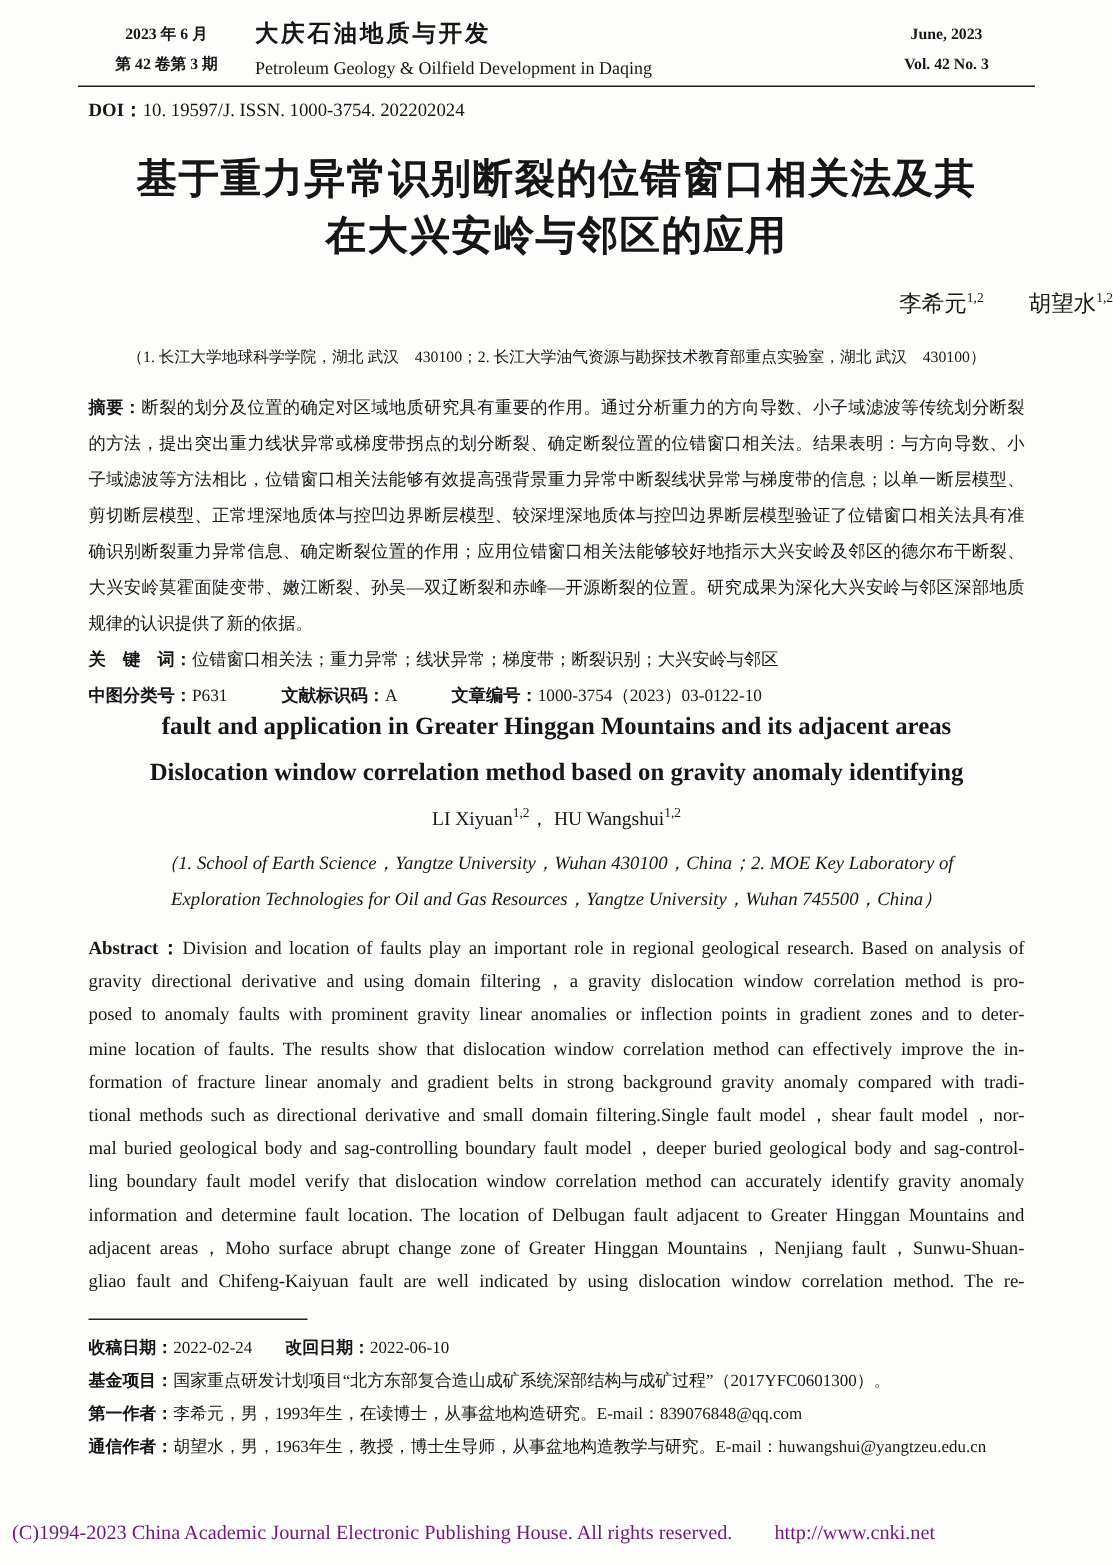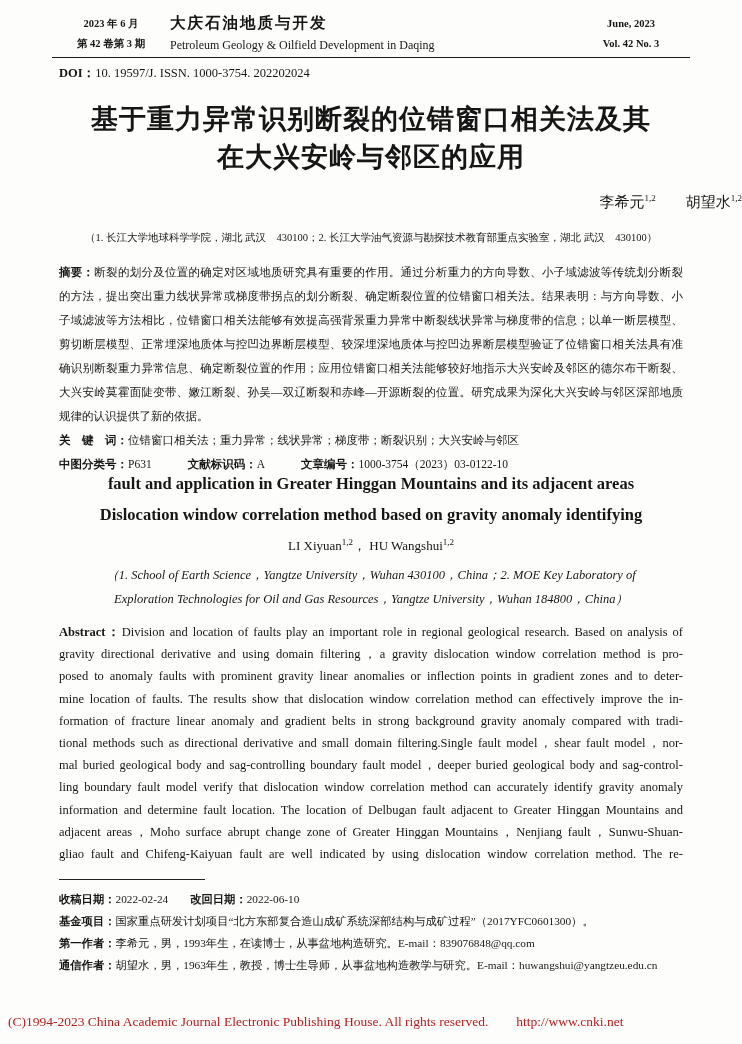--- a/index.html
+++ b/index.html
@@ -39,21 +39,21 @@
   .authors-en { position:absolute; top:537px; left:0; right:0; text-align:center; font-size:13px; }
   .affil-en { position:absolute; top:563px; left:30px; right:30px; text-align:center;
     font-style:italic; font-size:12.5px; line-height:24px; }
   
   .abstract-en { position:absolute; top:621px; left:59px; width:624px; font-size:12.5px; line-height:22.2px; }
   
   .foot-rule { position:absolute; top:879px; left:59px; width:146px; border-top:1.4px solid #222; }
   .footnotes { position:absolute; top:888px; left:59px; width:624px; font-size:11.3px; line-height:22px; }
   .fn-gap { display:inline-block; width:22px; }
   
-  .page-footer { position:absolute; top:1014px; left:8px; right:8px; font-size:13.5px; color:#b91c1c; }
+  .page-footer { position:absolute; top:1014px; left:8px; right:8px; font-size:13.5px; color:#701a75; }
   .page-footer .url { margin-left:28px; }
   b { font-weight:bold; }
 </style>
 </head>
 <body>
 
 <div class="page">
 
   <header class="journal-header">
     <div class="hcol">
@@ -112,21 +112,21 @@
     <div>fault and application in Greater Hinggan Mountains and its adjacent areas</div>
     <div>Dislocation window correlation method based on gravity anomaly identifying</div>
   </h2>
 
   <div class="authors-en">
     <span><span>LI Xiyuan</span><sup>1,2</sup></span><span>，</span> <span><span>HU Wangshui</span><sup>1,2</sup></span>
   </div>
 
   <div class="affil-en">
     <div>（1. School of Earth Science，Yangtze University，Wuhan 430100，China；2. MOE Key Laboratory of</div>
-    <div>Exploration Technologies for Oil and Gas Resources，Yangtze University，Wuhan 184800，China）</div>
+    <div>Exploration Technologies for Oil and Gas Resources，Yangtze University，Wuhan 745500，China）</div>
   </div>
 
   <section class="abstract-en">
     <div class="jline">
       <b>Abstract：</b><span>Division and location of faults play an important role in regional geological research. Based on analysis of</span>
     </div>
     <div class="lines rest-en">
         <div>gravity directional derivative and using domain filtering，a gravity dislocation window correlation method is pro-</div>
         <div>posed to anomaly faults with prominent gravity linear anomalies or inflection points in gradient zones and to deter-</div>
         <div>mine location of faults. The results show that dislocation window correlation method can effectively improve the in-</div>

